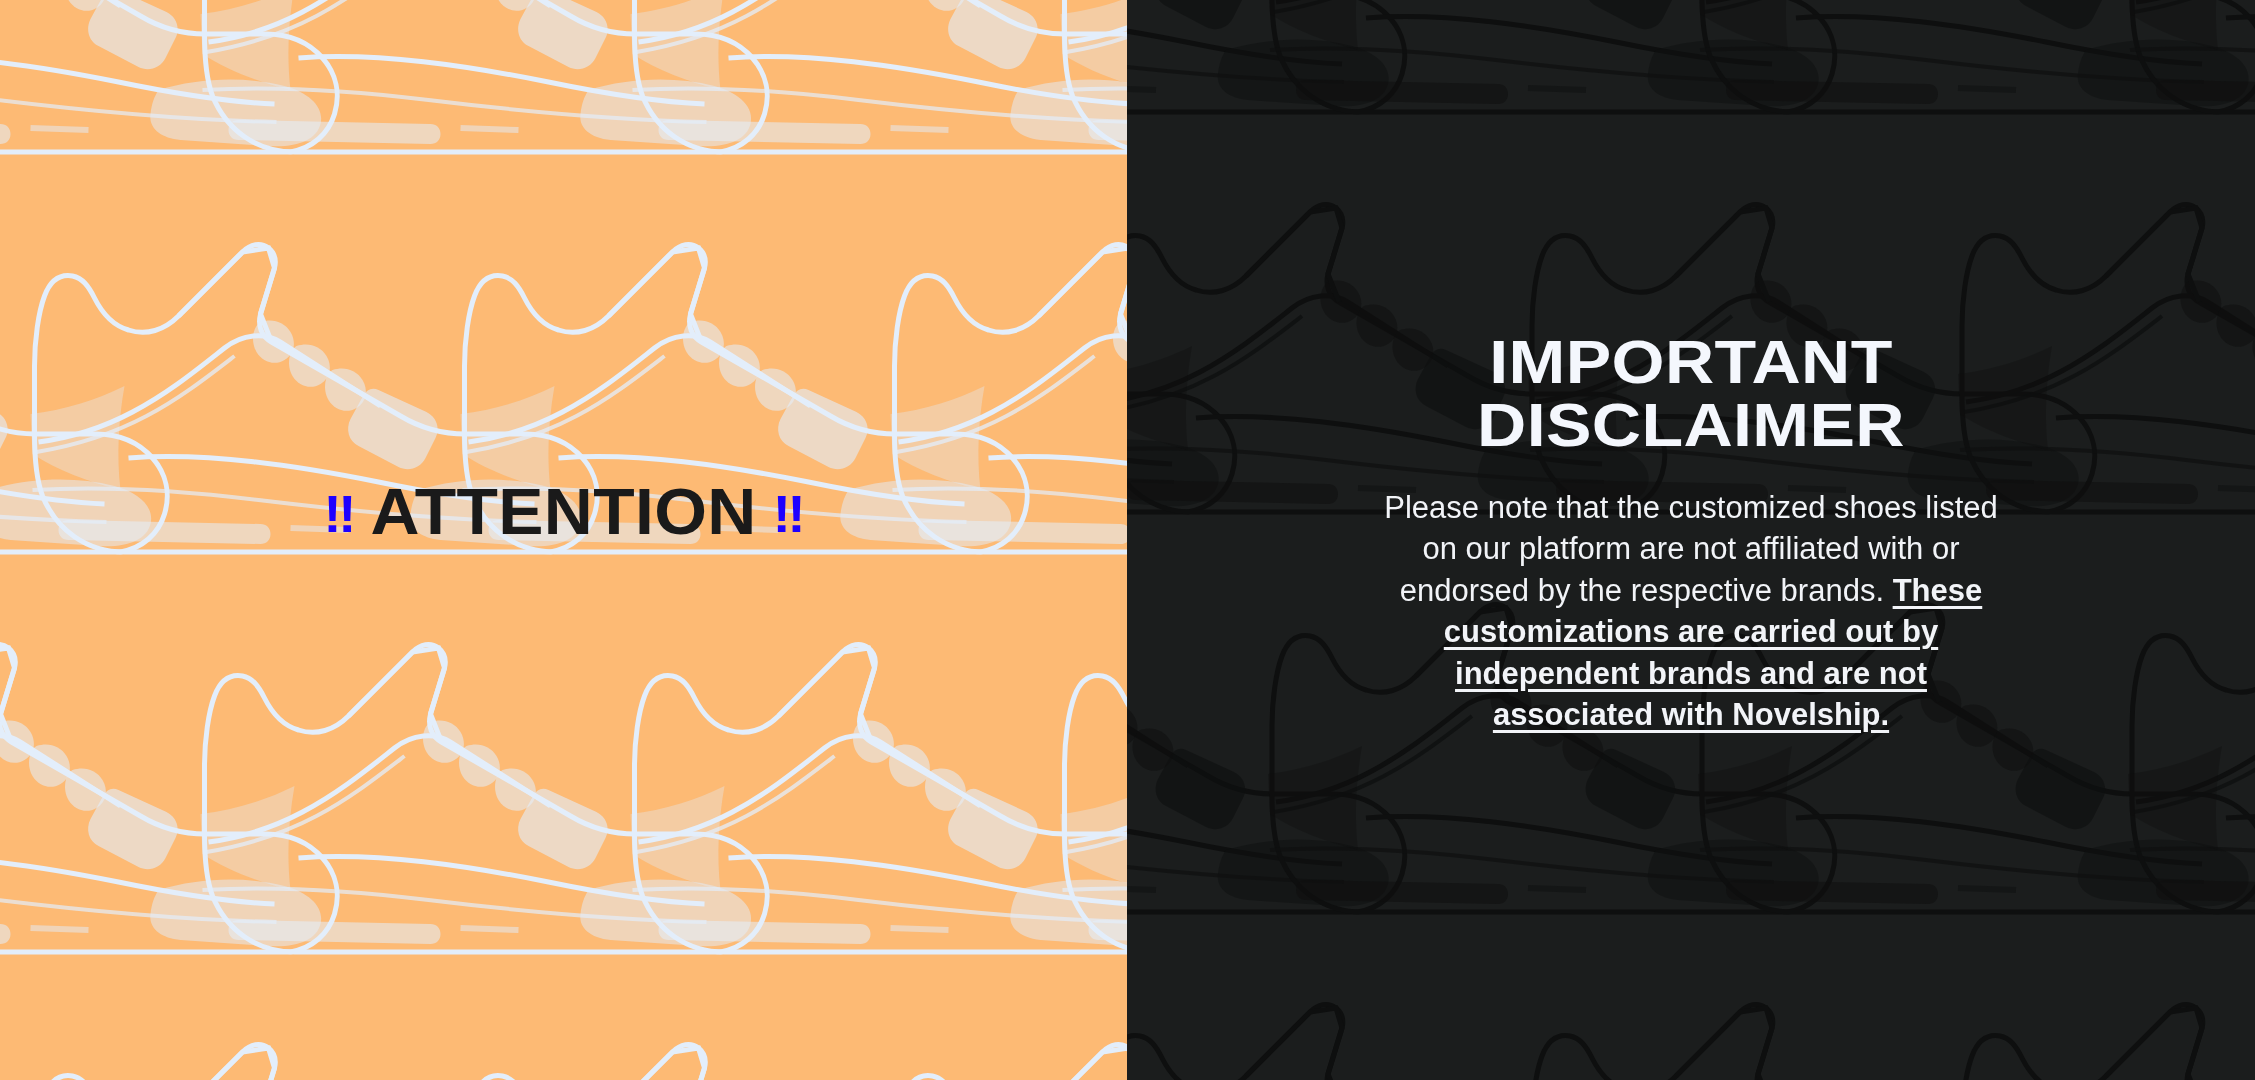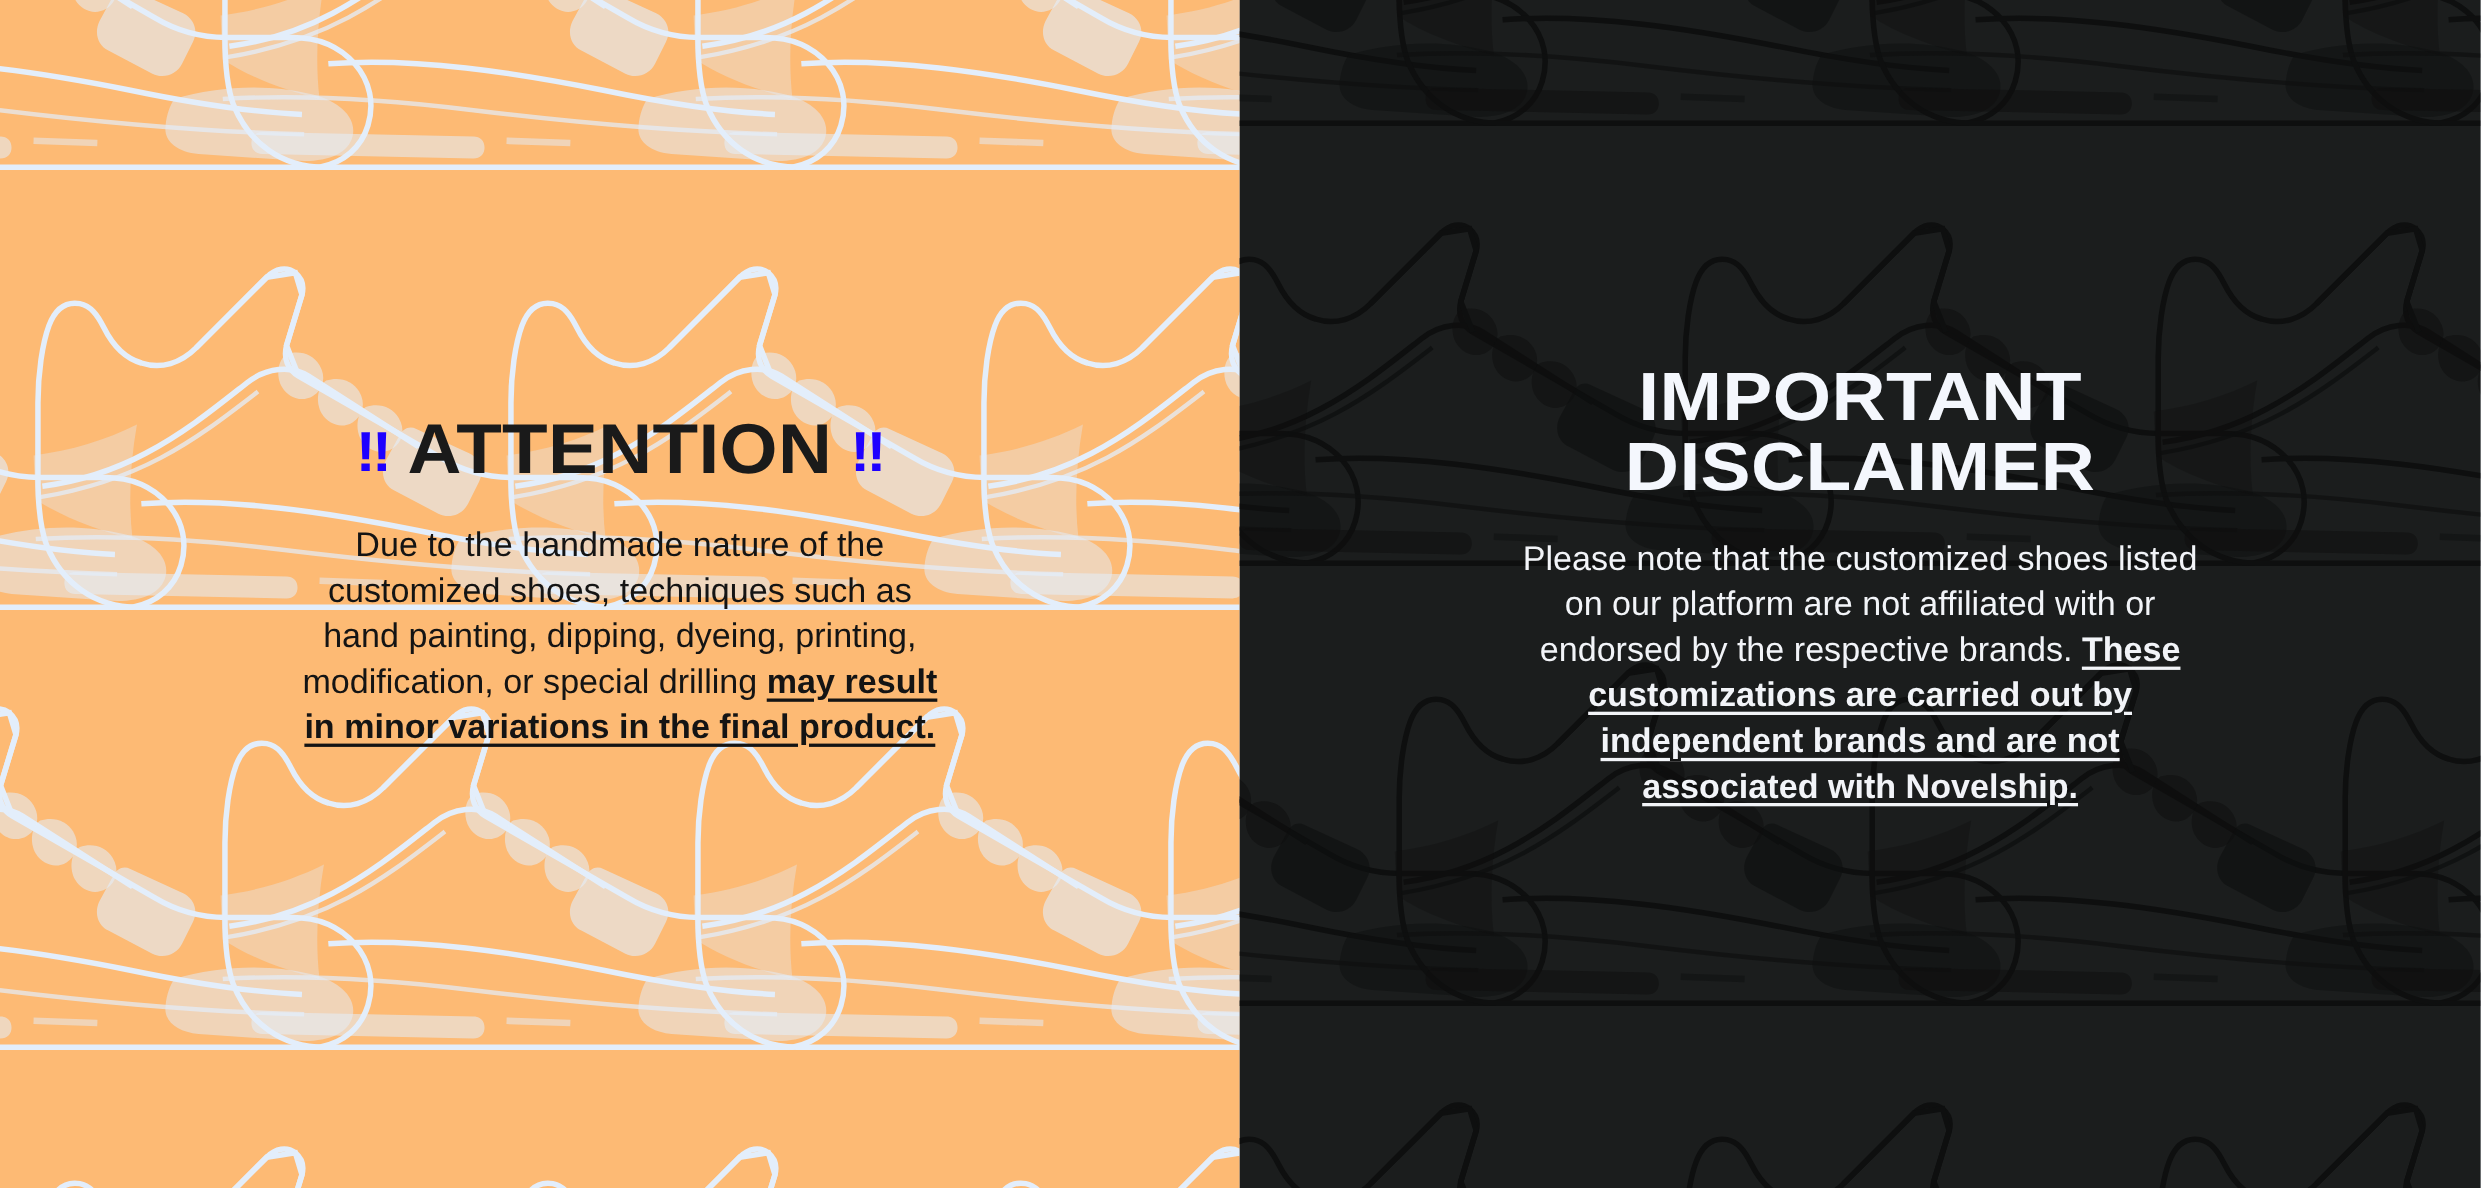--- a/index.html
+++ b/index.html
@@ -184,21 +184,20 @@
           <use href="#sneaker-l" x="540" y="1050"></use>
           <use href="#sneaker-l" x="970" y="1050"></use>
         </g>
       </svg>
     </div>
 
     <div class="content content-light">
       <h1 class="heading heading-light">
         <span class="bang bang-left">‼</span><span class="heading-word">ATTENTION</span><span class="bang bang-right">‼</span>
       </h1>
-      <p class="body-copy body-light"><span>Due to the handmade nature of the customized shoes, techniques such as hand painting, dipping, dyeing, printing, modification, or special drilling </span><span class="emph">may result in minor variations in the final product.</span></p>
     </div>
   </section>
 
   <section class="panel panel-dark">
 
     <div class="pattern">
       <svg viewBox="0 0 1290 1200" preserveAspectRatio="xMidYMid slice" aria-hidden="true">
         <g color="#0E0F0F">
           <use href="#sneaker-l" x="-210" y="-190"></use>
           <use href="#sneaker-l" x="220" y="-190"></use>

